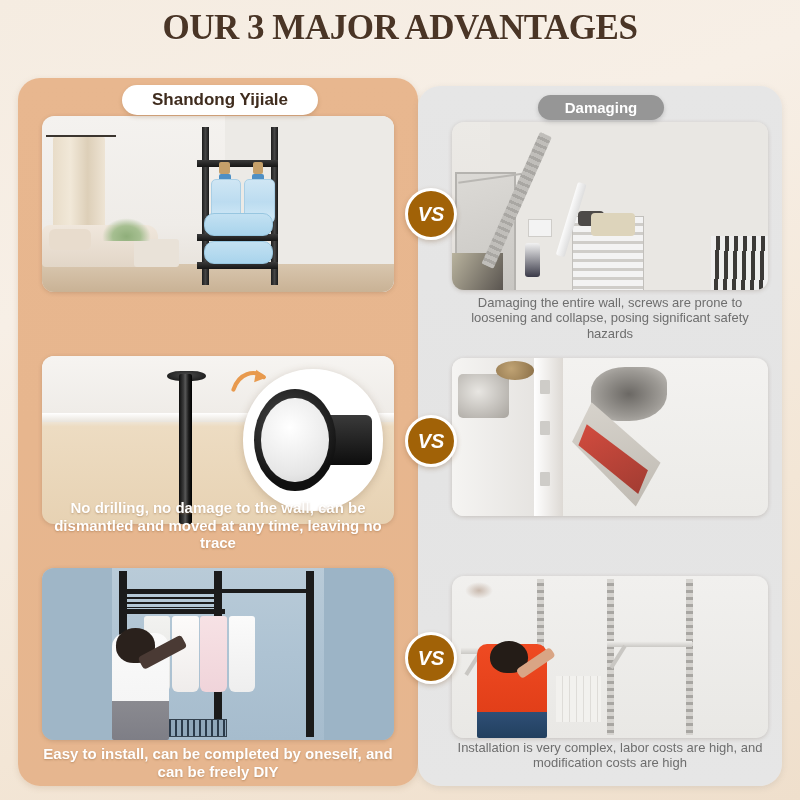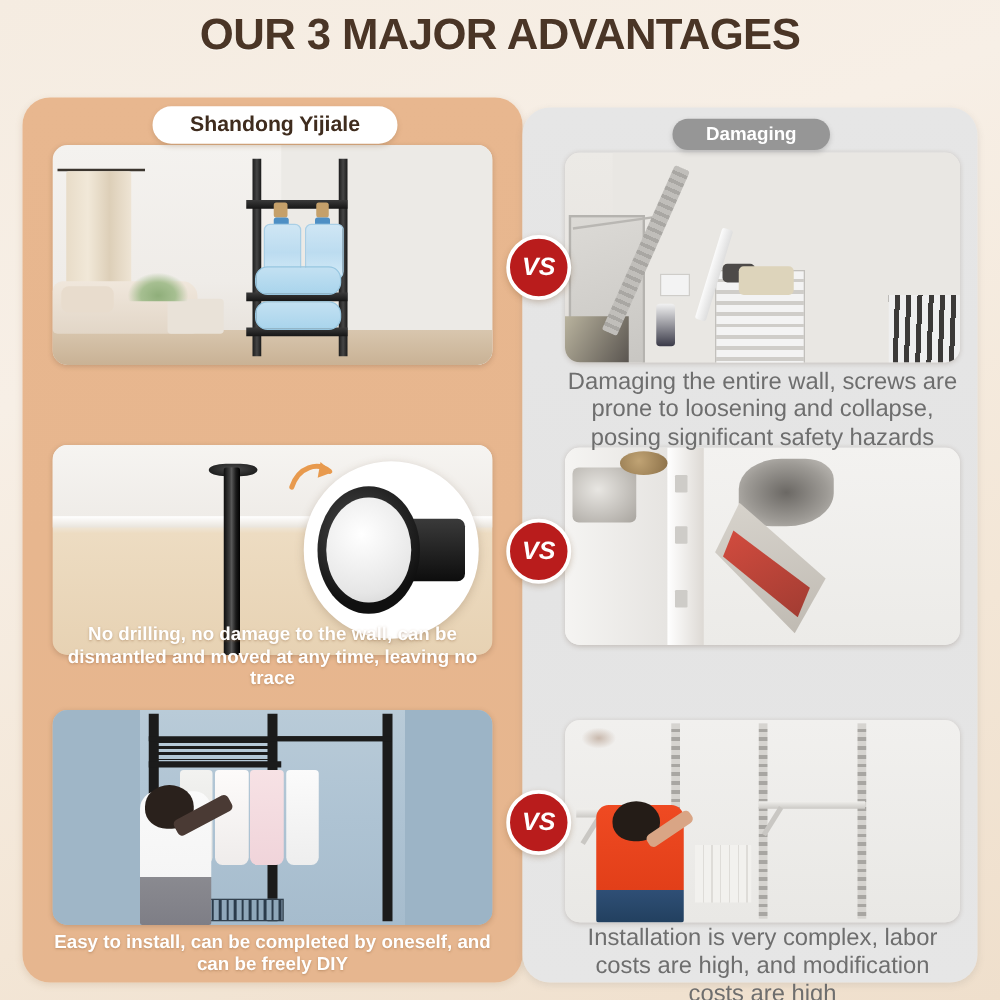--- a/index.html
+++ b/index.html
@@ -9,21 +9,21 @@
     background:linear-gradient(160deg,#f5ece1 0%,#f7efe6 30%,#f3e6d6 70%,#efdfcc 100%);
     overflow:hidden;position:relative;
   }
   .page{position:absolute;inset:0;}
 
   
   .header{position:absolute;top:0;left:0;width:800px;text-align:center;}
   .title{
     margin:8px 0 0 0;font-size:35px;font-weight:bold;letter-spacing:-0.5px;
     color:#4a3526;text-shadow:0 1px 0 rgba(255,255,255,.55);
-    font-family:Liberation Sans, sans-serif;
+    font-family:Liberation Serif, serif;
   }
   .subtitle{
     margin:3px 0 0 0;font-size:19px;color:#4d382a;font-weight:400;
     letter-spacing:-0.2px;
   }
 
   
   .panel{position:absolute;border-radius:22px;}
   .panel-left{
     left:18px;top:78px;width:400px;height:708px;
@@ -65,32 +65,32 @@
   .mr1{top:122px;height:168px;}
   .mr2{top:358px;height:158px;}
   .mr3{top:576px;height:162px;}
 
   .scene{position:absolute;inset:0;}
 
   
   .cap{position:absolute;text-align:center;line-height:1.18;}
   .cap.l{left:42px;width:352px;color:#ffffff;font-size:15px;font-weight:bold;
          text-shadow:0 1px 2px rgba(140,95,55,.45);}
-  .cap.r{left:452px;width:316px;color:#6e6e6e;font-size:19px;font-weight:400;}
+  .cap.r{left:452px;width:316px;color:#6e6e6e;font-size:13px;font-weight:400;}
   .cl1{top:296px;}
   .cl2{top:499px;}
   .cl3{top:745px;}
   .cr1{top:295px;}
   .cr2{top:522px;}
   .cr3{top:740px;}
 
   
   .vs{
     position:absolute;width:46px;height:46px;border-radius:50%;
-    background:#b91c1c;border:3px solid #ffffff;
+    background:#a16207;border:3px solid #ffffff;
     display:flex;align-items:center;justify-content:center;
     color:#ffffff;font-size:20px;font-weight:bold;font-style:italic;
     box-shadow:0 2px 5px rgba(120,80,40,.3);z-index:8;left:405px;
   }
   .vs1{top:188px;}
   .vs2{top:415px;}
   .vs3{top:632px;}
 
   
   

